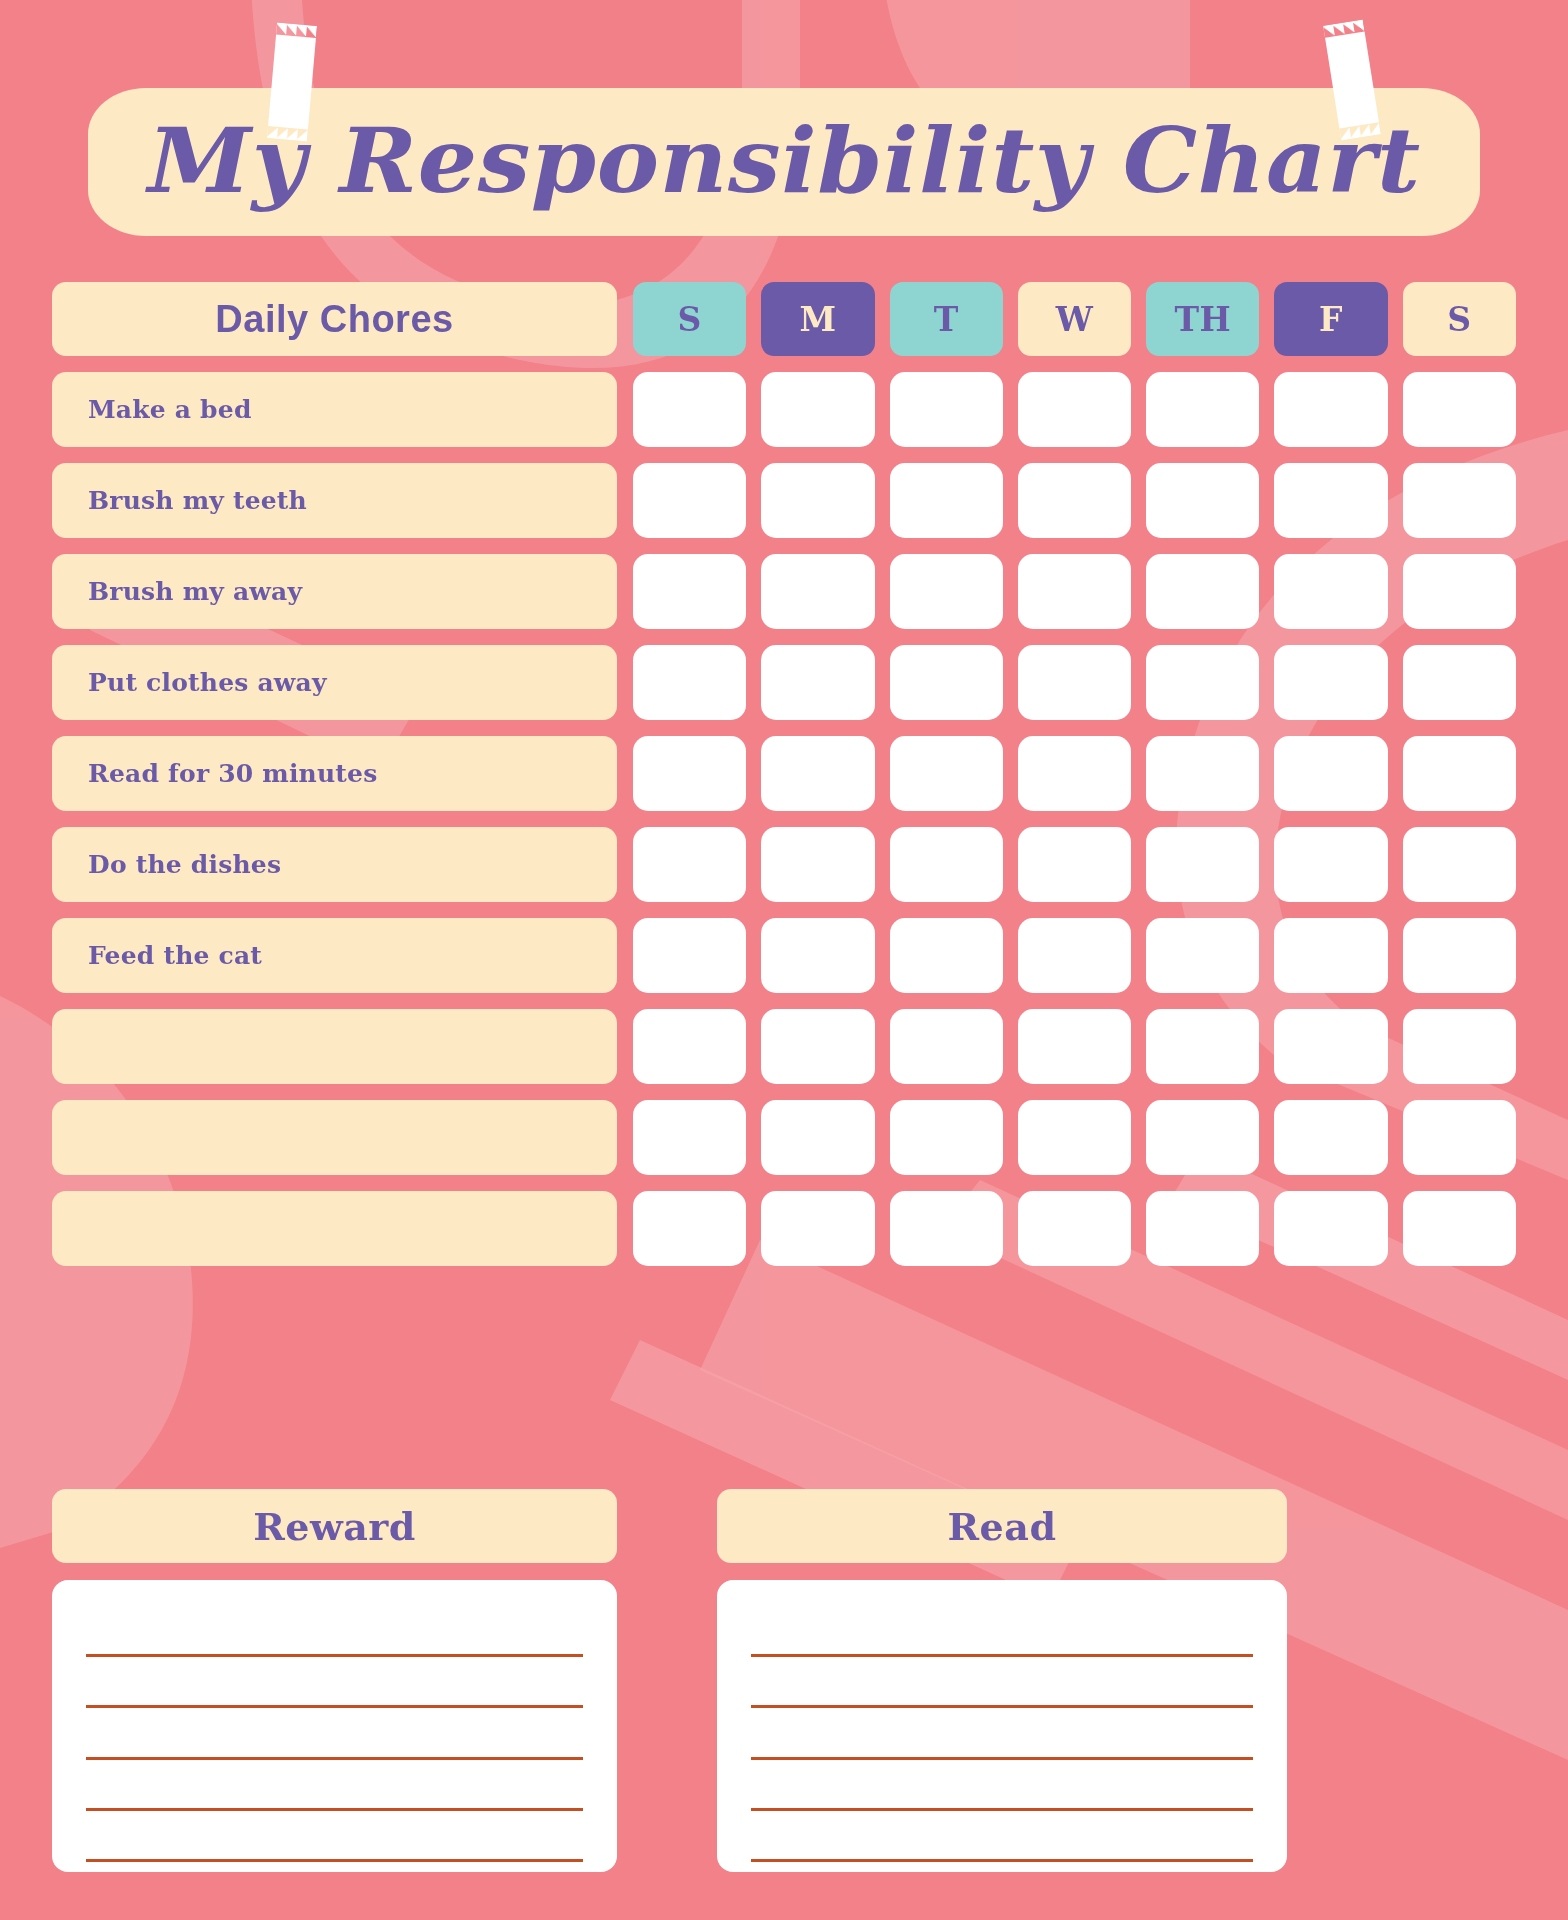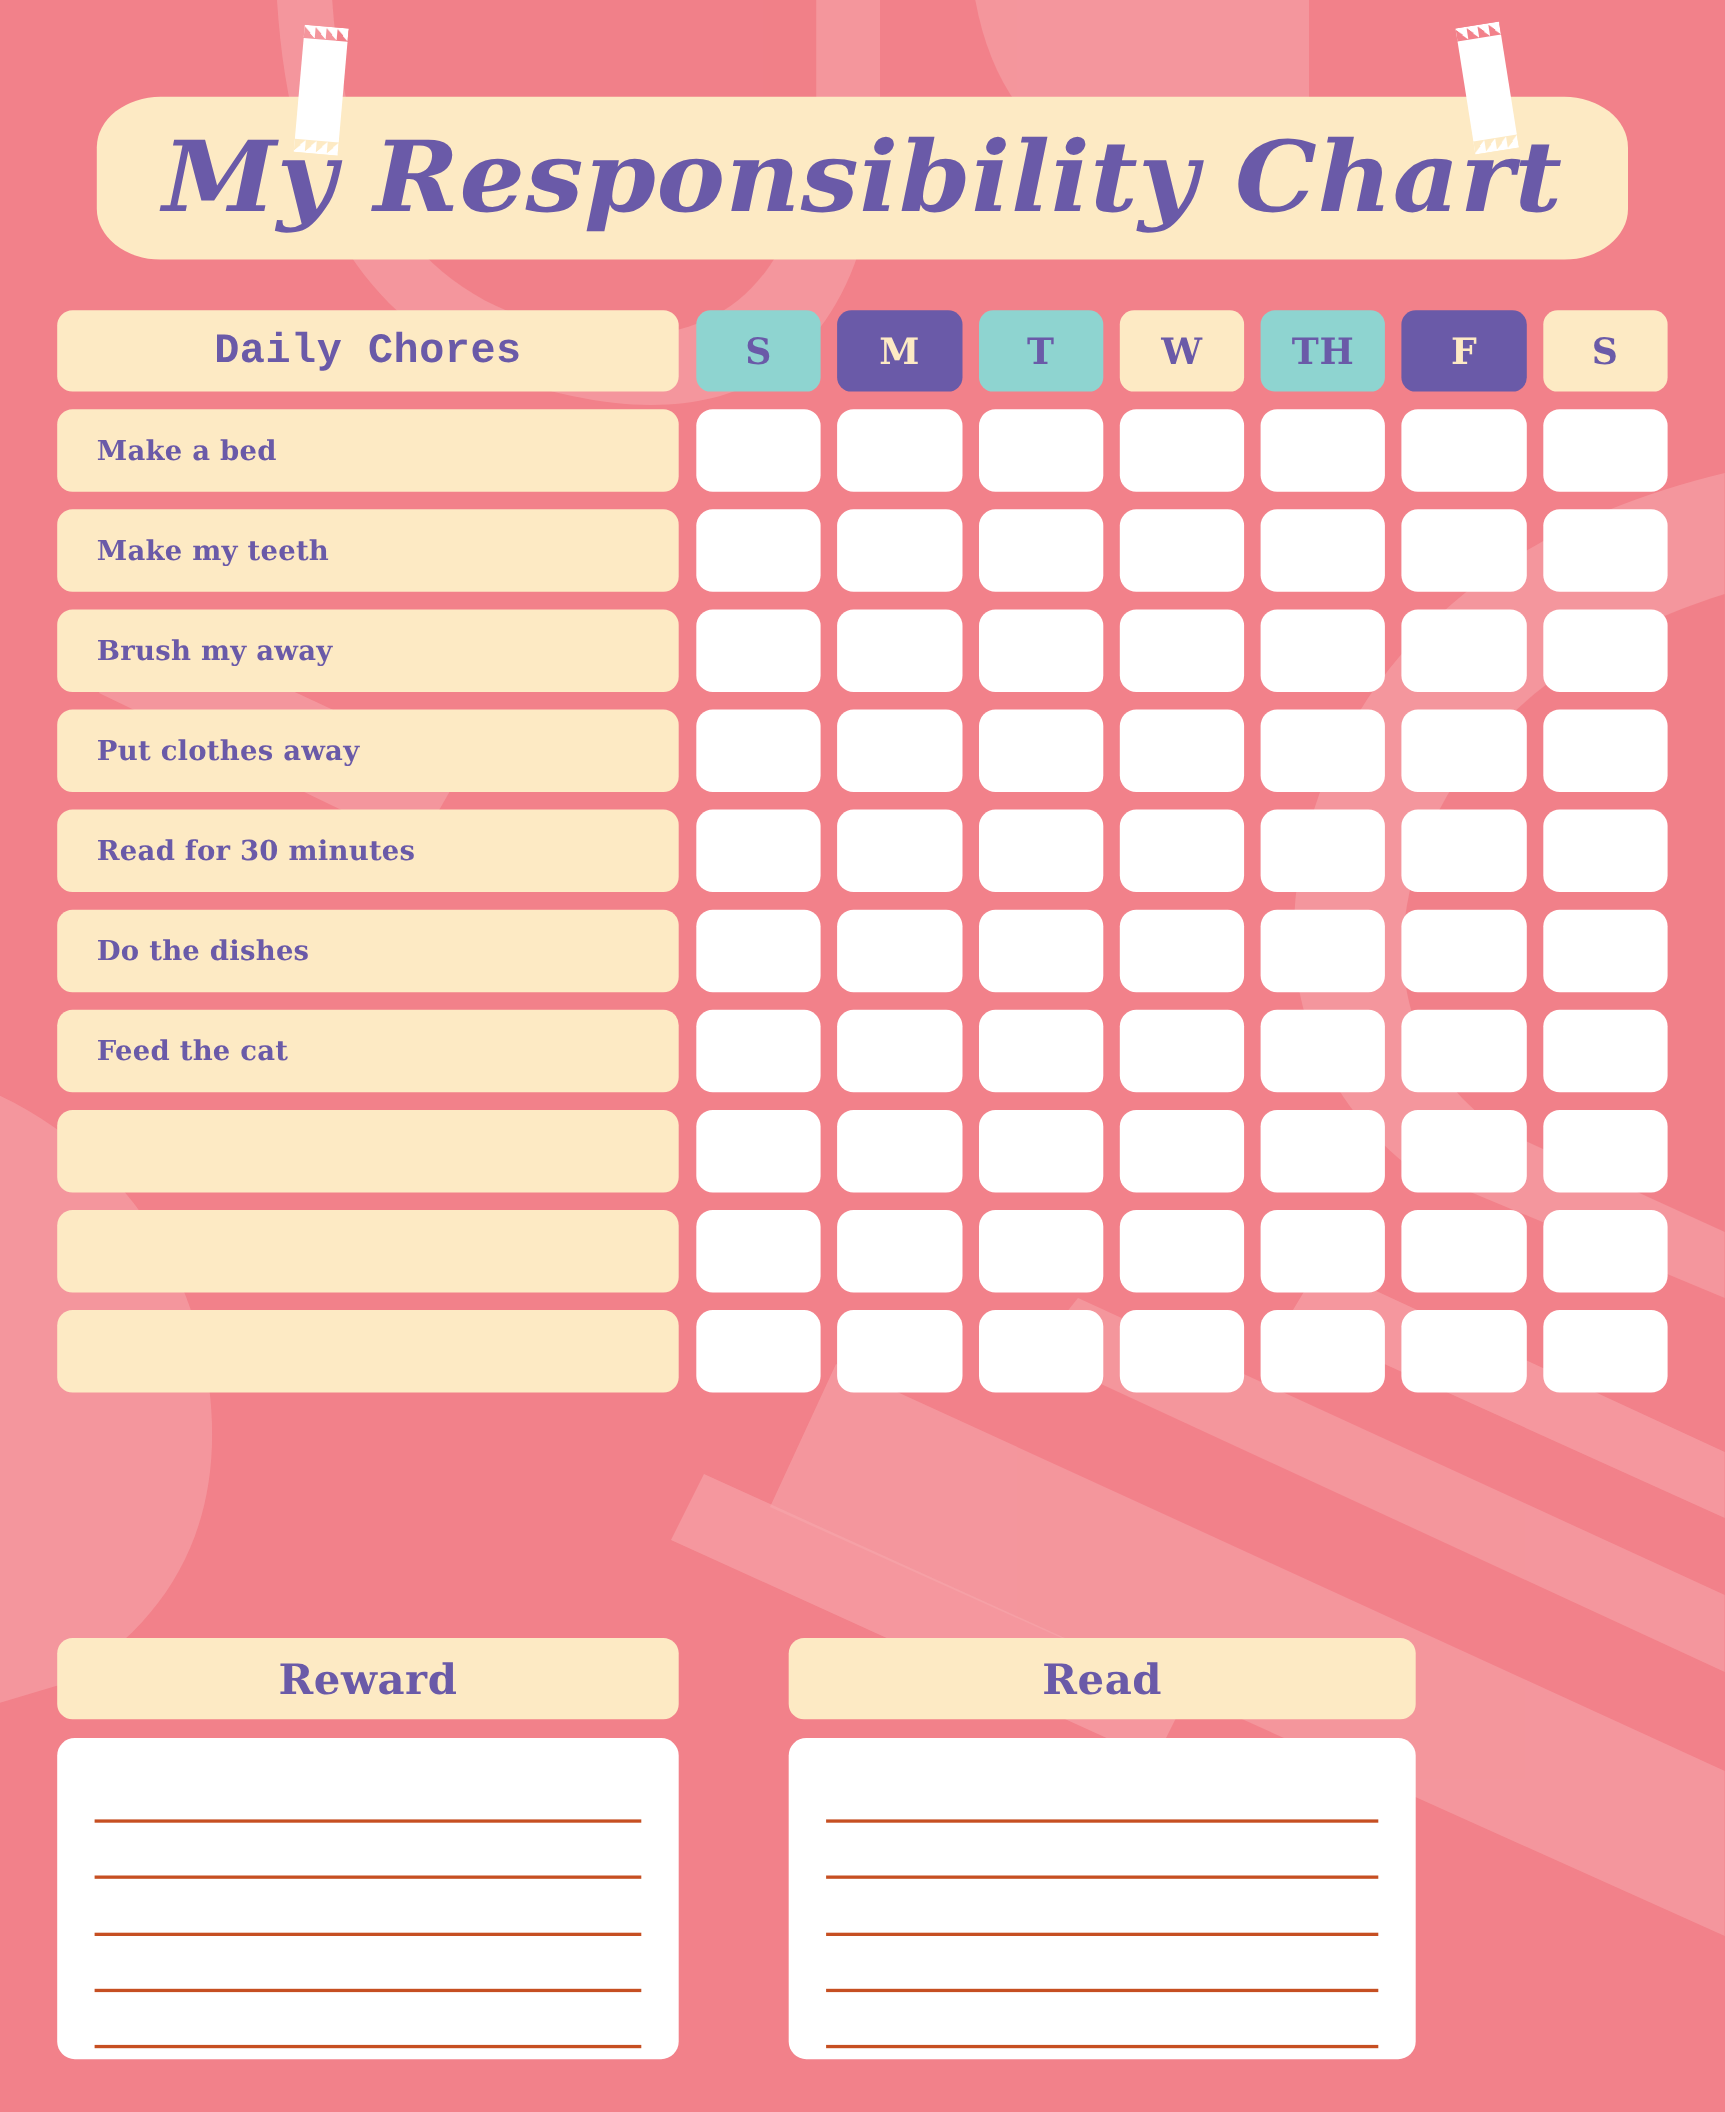--- a/index.html
+++ b/index.html
@@ -114,21 +114,21 @@
     display: flex;
     align-items: center;
     margin-right: 16px;
   }
 
   .header-row .label-cell {
     height: 74px;
     justify-content: center;
   }
   .header-row .label-cell span {
-    font-family: Liberation Mono, monospace;
+    font-family: Liberation Sans, sans-serif;
     font-weight: 700;
     font-size: 38px;
     color: #6a5aa8;
     letter-spacing: 0.5px;
   }
 
   .chore-row .label-cell {
     height: 75px;
     justify-content: flex-start;
     padding-left: 36px;
@@ -278,21 +278,21 @@
             <div class="box-cell"></div>
             <div class="box-cell"></div>
             <div class="box-cell"></div>
             <div class="box-cell"></div>
             <div class="box-cell"></div>
             <div class="box-cell"></div>
           </div>
         </div>
         <div class="row chore-row">
           <div class="label-cell">
-            <span>Make my teeth</span>
+            <span>Brush my teeth</span>
           </div>
           <div class="box-cells">
             <div class="box-cell"></div>
             <div class="box-cell"></div>
             <div class="box-cell"></div>
             <div class="box-cell"></div>
             <div class="box-cell"></div>
             <div class="box-cell"></div>
             <div class="box-cell"></div>
           </div>

